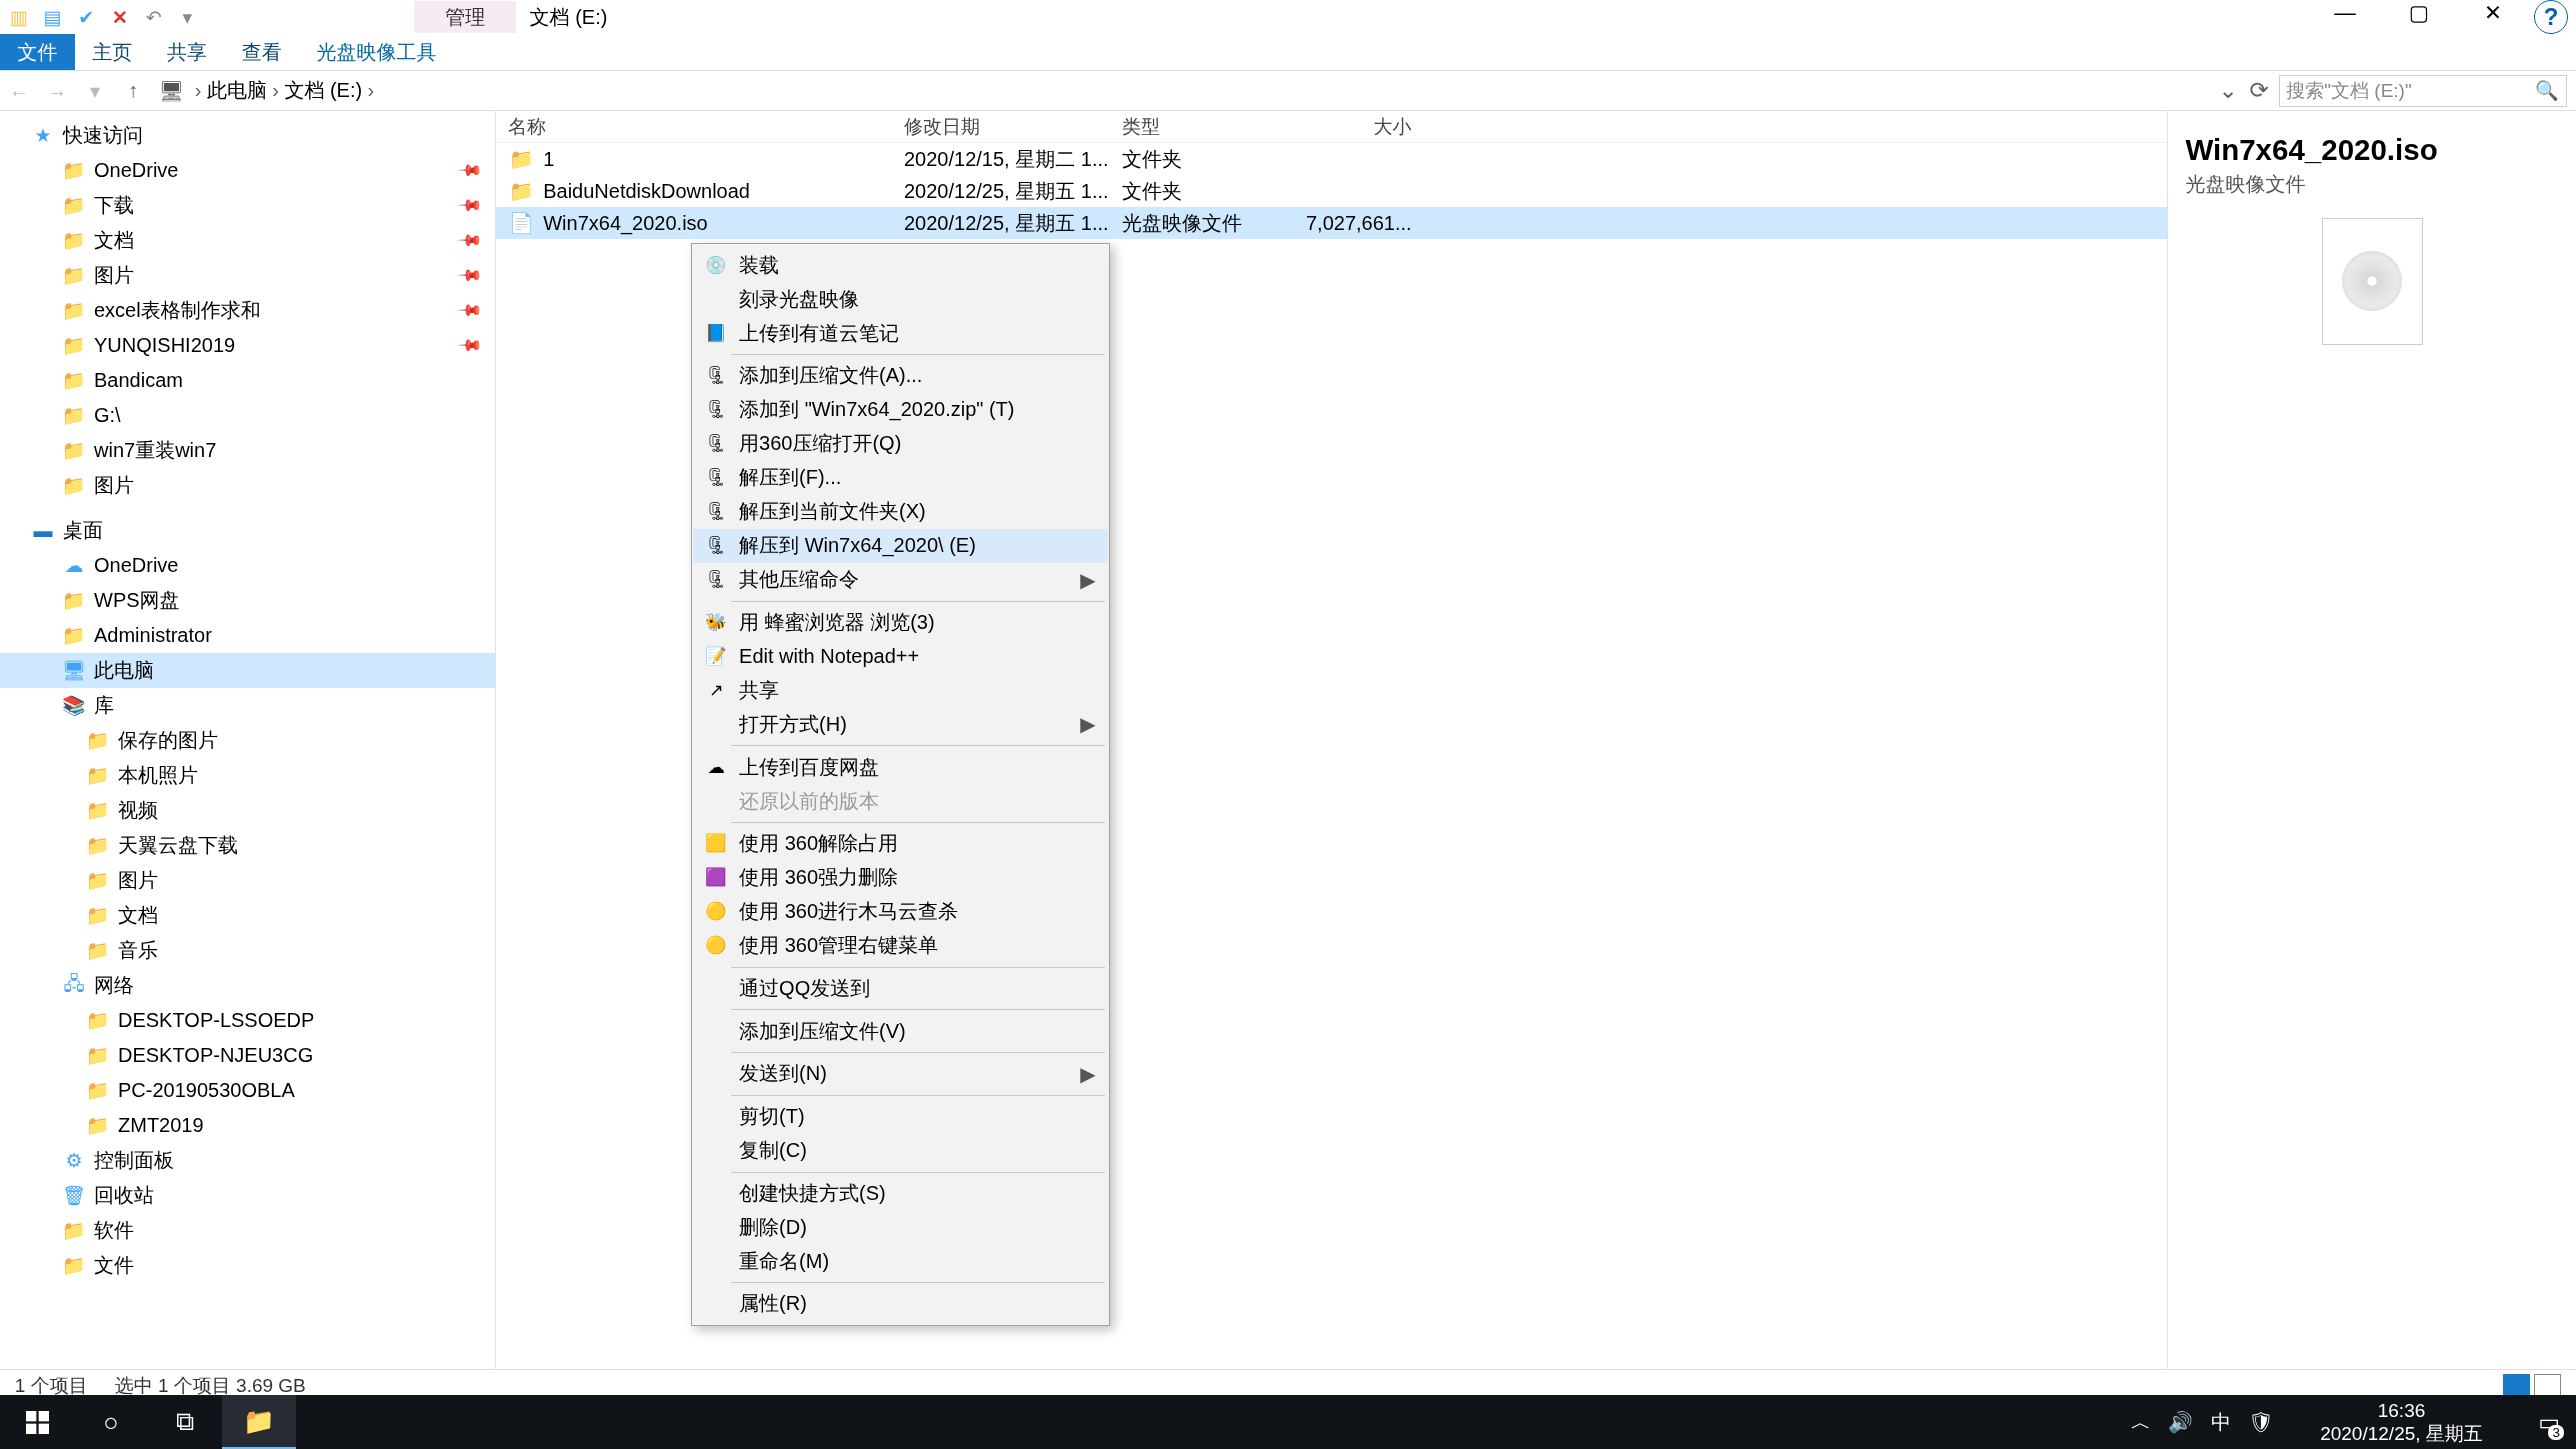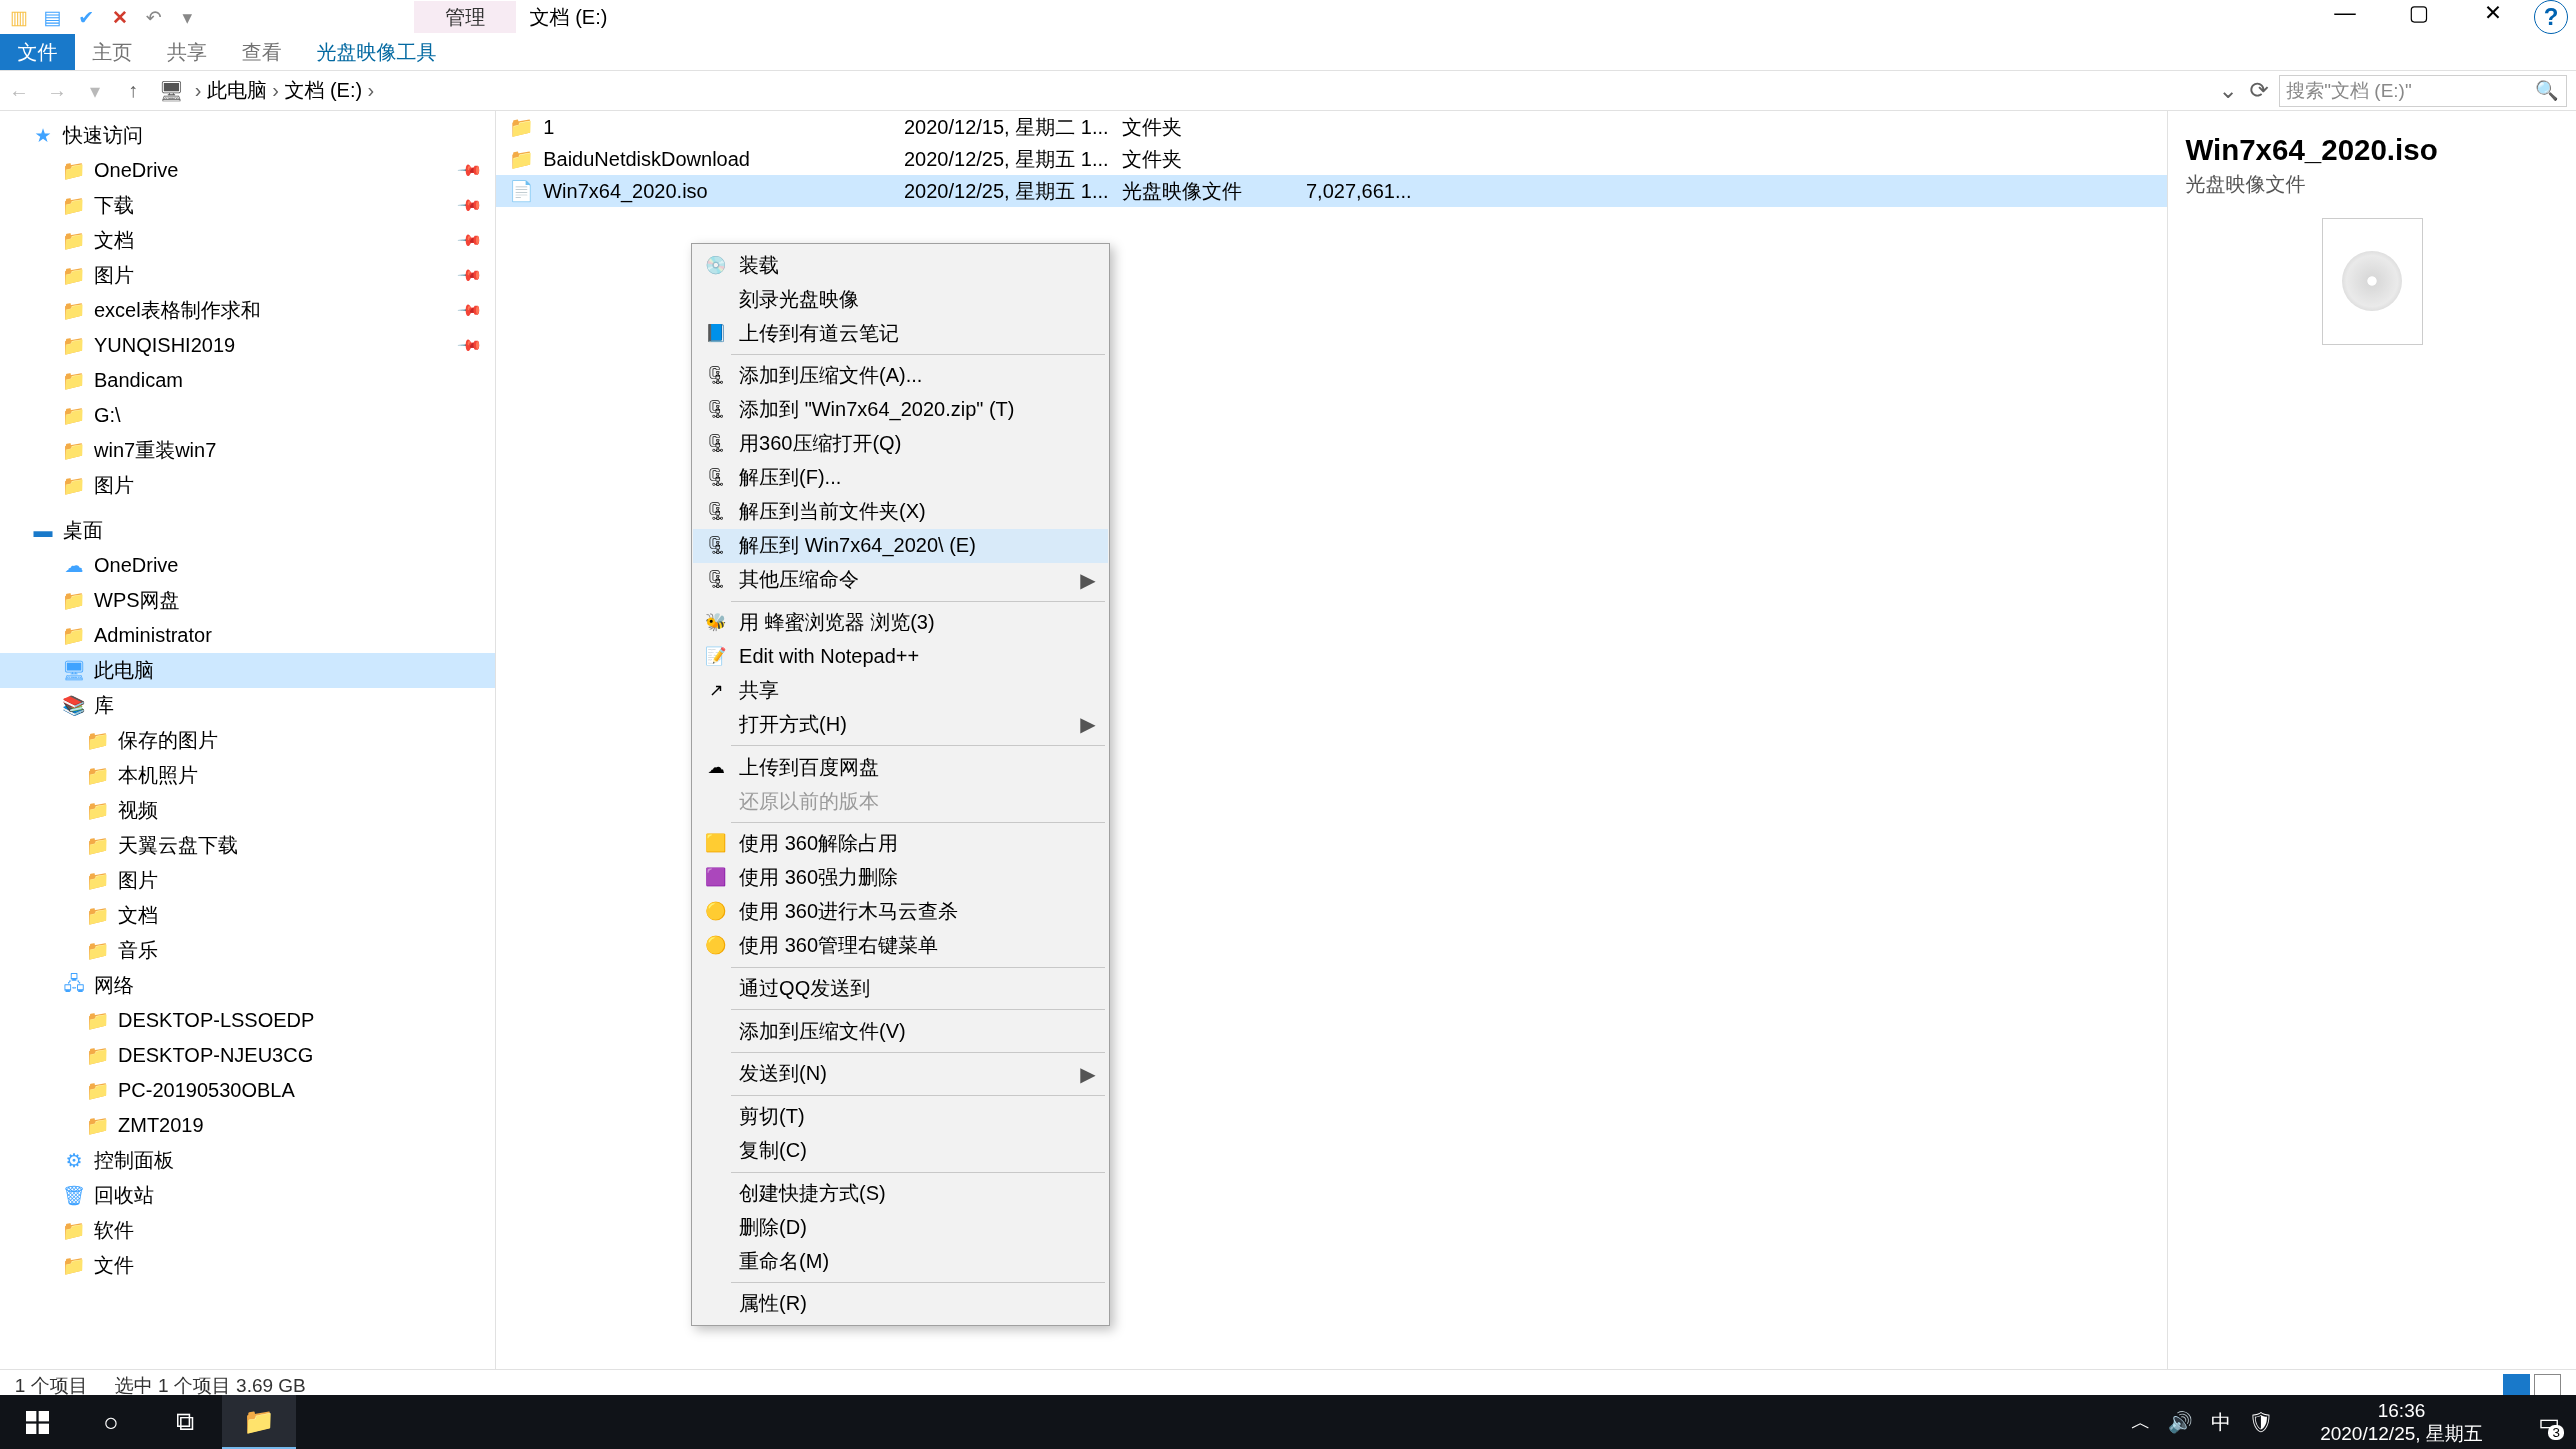--- a/index.html
+++ b/index.html
@@ -8,21 +8,21 @@
   .title-bar { height:34px; background:#fff; display:flex; align-items:center; }
   .quick-icons { display:flex; gap:6.7px; align-items:center; padding:0 5.4px; }
   .qi { width:27px; height:27px; display:flex; align-items:center; justify-content:center; font-size:19px; }
   .tab-extra { background:#f7ebf3; color:#333; width:102px; height:32px; margin-left:208px; display:flex; align-items:center; justify-content:center; font-size:20px; }
   .title-text { margin-left:13.4px; color:#000; font-size:20px; }
   .win-controls { margin-left:auto; display:flex; }
   .win-btn { width:74px; height:34px; display:flex; align-items:center; justify-content:center; font-size:21.5px; }
   .help-btn { width:34px; height:34px; display:flex; align-items:center; justify-content:center; color:#0063b1; font-size:24px; font-weight:bold; border:0.7px solid #0063b1; border-radius:50%; margin:4px 8px 4px 4px; }
   
   .ribbon { height:37px; background:#fff; display:flex; align-items:stretch; border-bottom:0.7px solid #e1e1e1; }
-  .ribbon-tab { padding:0 17.4px; display:flex; align-items:center; font-size:20px; color:#737373; }
+  .ribbon-tab { padding:0 17.4px; display:flex; align-items:center; font-size:20px; color:#0c4a6e; }
   .ribbon-tab.active { background:#1979ca; color:#fff; }
   .ribbon-tab.tool { color:#0369a1; }
   
   .addr-row { height:40px; background:#fff; display:flex; align-items:center; border-bottom:0.7px solid #e1e1e1; }
   .nav-btn { width:38px; height:38px; display:flex; align-items:center; justify-content:center; color:#606060; font-size:20px; }
   .nav-btn.disabled { color:#b9b9b9; }
   .addr-bar { flex:1; display:flex; align-items:center; padding-left:6.7px; font-size:20px; color:#000; }
   .addr-sep { color:#606060; margin:0 5.4px; }
   .addr-drop { width:31px; text-align:center; color:#606060; }
   .addr-refresh { width:31px; text-align:center; color:#606060; }
@@ -281,20 +281,26 @@
           <span>软件</span>
         </div>
         <div class="tree-item" style="padding-left: 62px;">
           <span class="tree-icon" style="color:#f8c24a">📁</span>
           <span>文件</span>
         </div>
       </div>
   </div>
 
   <div class="files">
+    <div class="cols">
+      <div class="col c-name">名称</div>
+      <div class="col c-date">修改日期</div>
+      <div class="col c-type">类型</div>
+      <div class="col c-size">大小</div>
+    </div>
     <div id="file-rows">
         <div class="row">
           <div class="c-name">
             <span class="file-icon">
               <span class="folder-ic">📁</span>
             </span>
             <span>1</span>
           </div>
           <div class="col c-date">2020/12/15, 星期二 1...</div>
           <div class="col c-type">文件夹</div>

